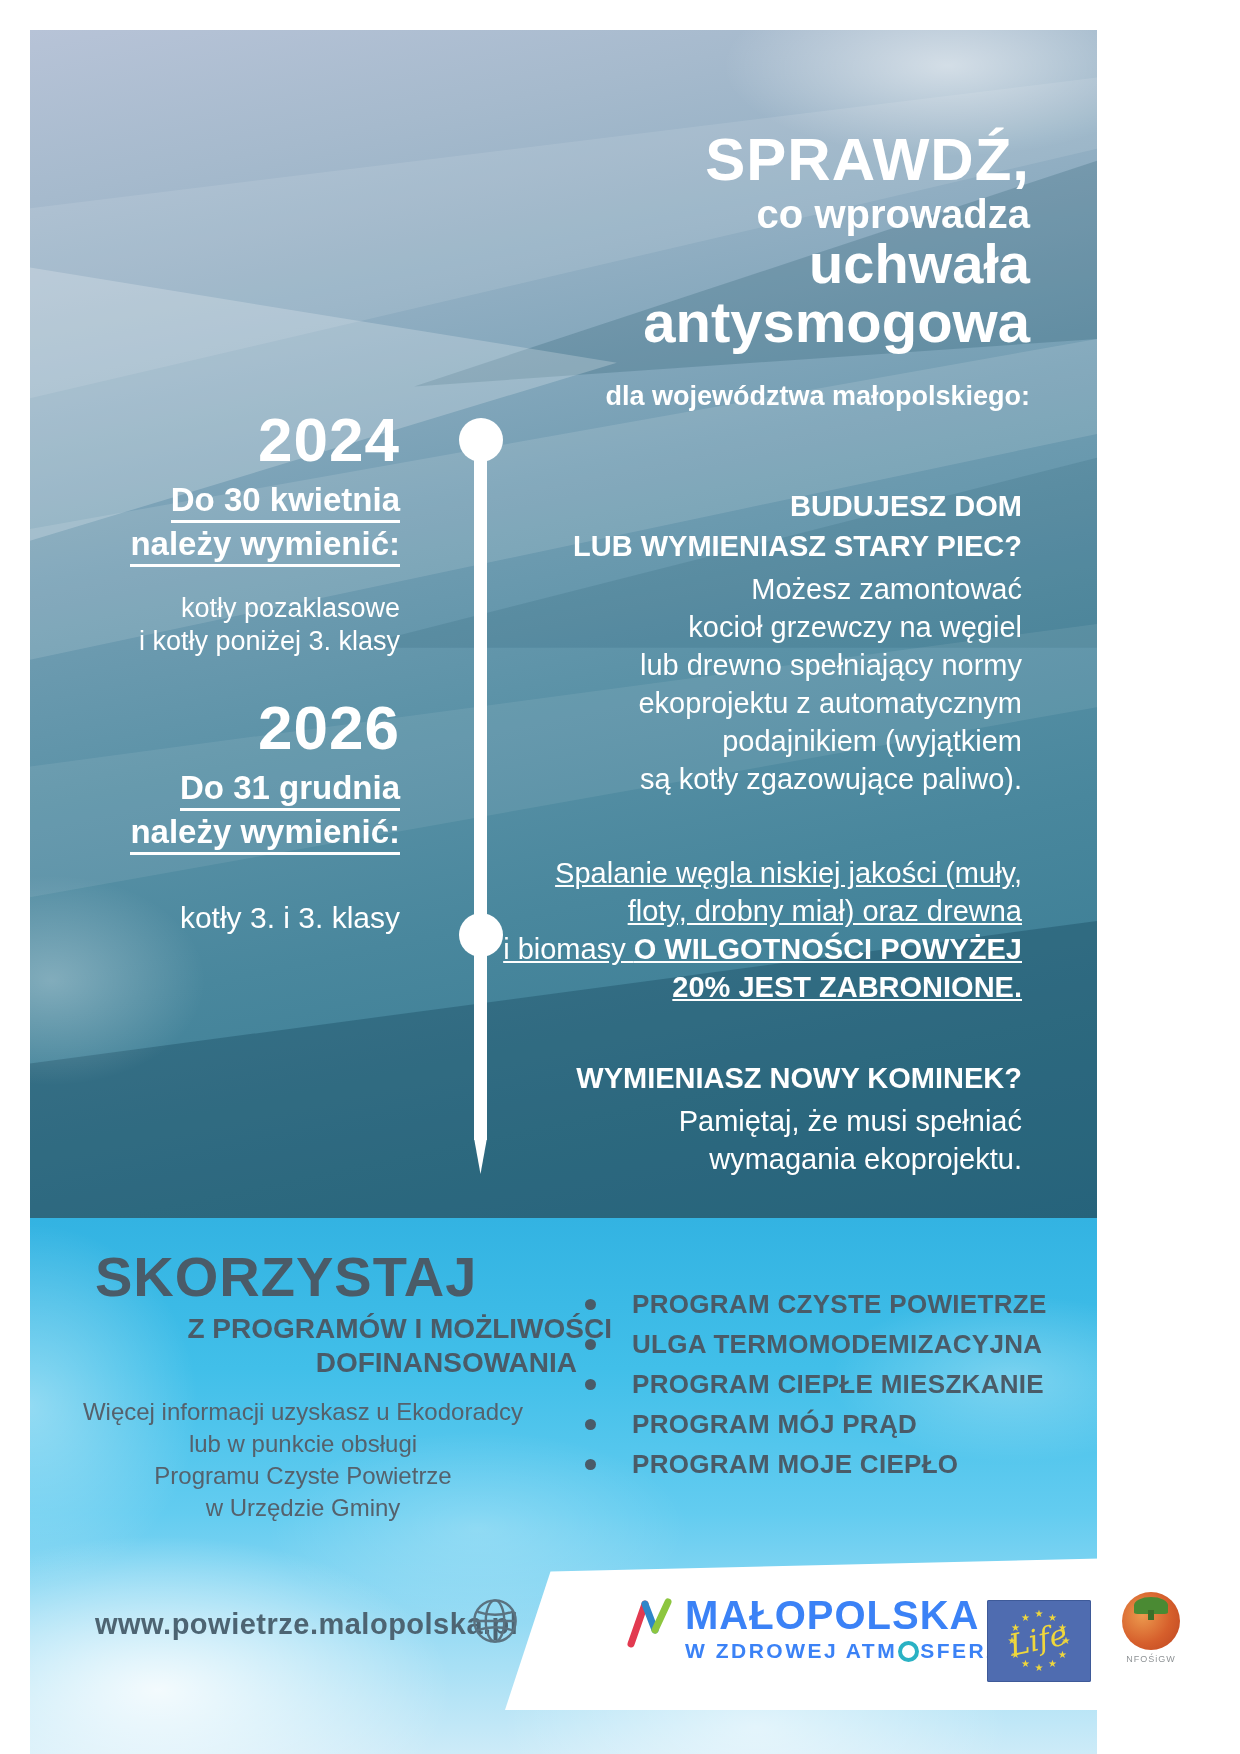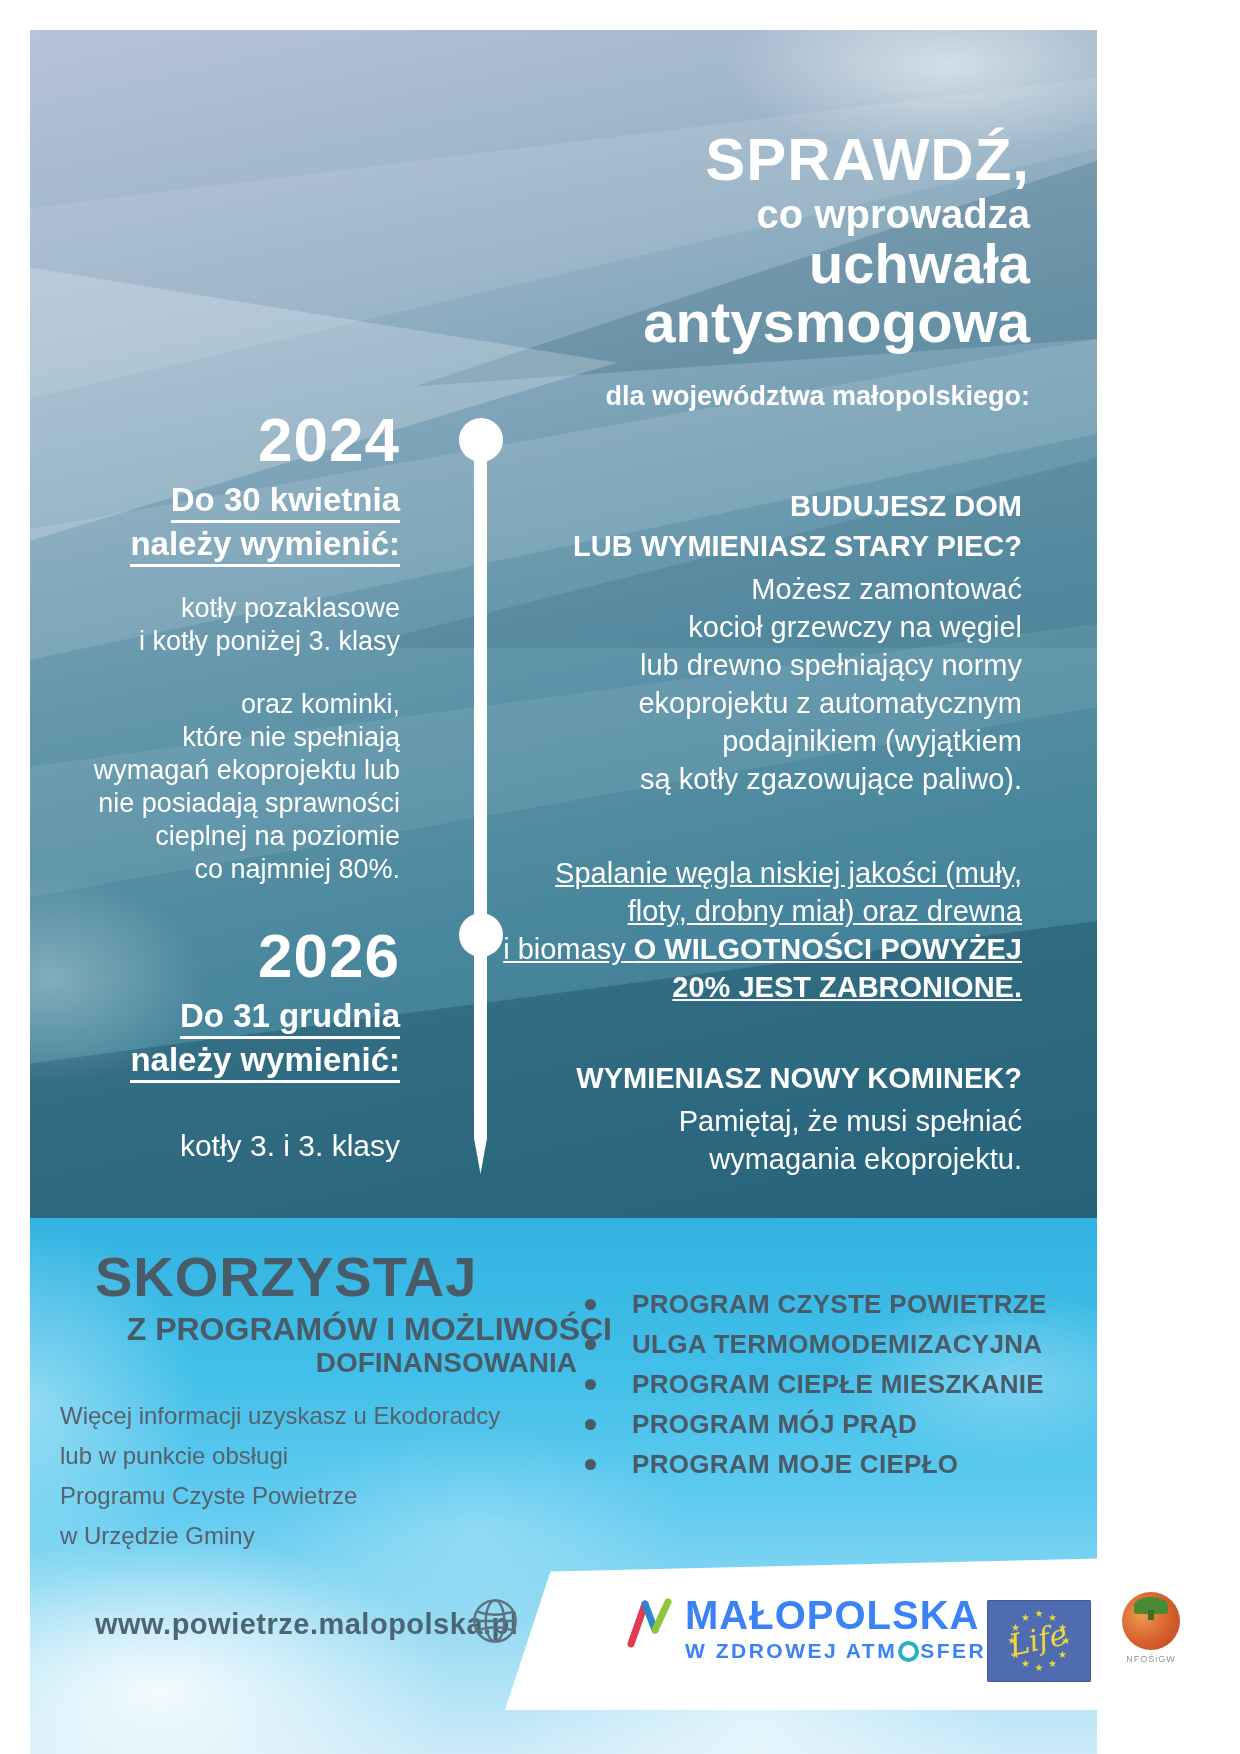--- a/index.html
+++ b/index.html
@@ -60,24 +60,24 @@
   .info-h{font-size:29px;font-weight:bold;line-height:40px;white-space:pre-line;}
   .info-p{font-size:29px;line-height:38px;white-space:pre-line;margin-top:4px;}
   .info-p2{margin-top:56px;text-decoration:underline;}
   .info-h3{margin-top:52px;}
   .b{font-weight:bold;}
   .preline{white-space:pre-line;}
 
   
   .bt-head{position:absolute;left:60px;top:1246px;width:552px;color:#4a5b68;}
   .bt-title{font-size:56px;font-weight:bold;letter-spacing:1px;line-height:62px;padding-left:35px;}
-  .bt-sub1{font-size:32px;font-weight:bold;text-align:right;line-height:34px;margin-top:4px;}
+  .bt-sub1{font-size:28px;font-weight:bold;text-align:right;line-height:34px;margin-top:4px;}
   .bt-sub2{font-size:28px;font-weight:bold;text-align:right;line-height:34px;padding-right:35px;}
-  .bt-info{position:absolute;left:60px;top:1396px;width:486px;text-align:left;
-           font-size:24px;line-height:40px;color:#55616c;white-space:pre-line;}
+  .bt-info{position:absolute;left:60px;top:1396px;width:486px;text-align:center;
+           font-size:24px;line-height:32px;color:#55616c;white-space:pre-line;}
   .bt-web{position:absolute;left:95px;top:1608px;font-size:29px;font-weight:bold;
           letter-spacing:.5px;color:#4d6472;}
   .globe{position:absolute;left:470px;top:1596px;}
 
   .prog-list{position:absolute;left:585px;top:1284px;width:470px;margin:0;padding:0;list-style:none;}
   .prog-list li{display:flex;align-items:center;gap:36px;height:40px;color:#4a5b68;}
   .prog-list .pdot{width:11px;height:11px;border-radius:50%;background:#4a5b68;flex:0 0 auto;}
   .prog-list .ptxt{font-size:26px;font-weight:bold;letter-spacing:.3px;}
 
   
@@ -136,26 +136,20 @@
     <div class="title-l4">antysmogowa</div>
     <div class="title-sub">dla województwa małopolskiego:</div>
   </div>
 
   <div class="col-left">
     <div class="year">2024</div>
     <div class="deadline"><span>Do 30 kwietnia</span></div>
     <div class="deadline" style="margin-top:0;"><span>należy wymienić:</span></div>
     <div class="tl-item1">kotły pozaklasowe
 i kotły poniżej 3. klasy</div>
-    <div class="tl-item2">oraz kominki,
-które nie spełniają
-wymagań ekoprojektu lub
-nie posiadają sprawności
-cieplnej na poziomie
-co najmniej 80%.</div>
     <div class="year year2">2026</div>
     <div class="deadline"><span>Do 31 grudnia</span></div>
     <div class="deadline" style="margin-top:0;"><span>należy wymienić:</span></div>
     <div class="tl-item3">kotły 3. i 3. klasy</div>
   </div>
 
   <div class="col-right">
     <div class="info-h">BUDUJESZ DOM
 LUB WYMIENIASZ STARY PIEC?</div>
     <div class="info-p">Możesz zamontować

